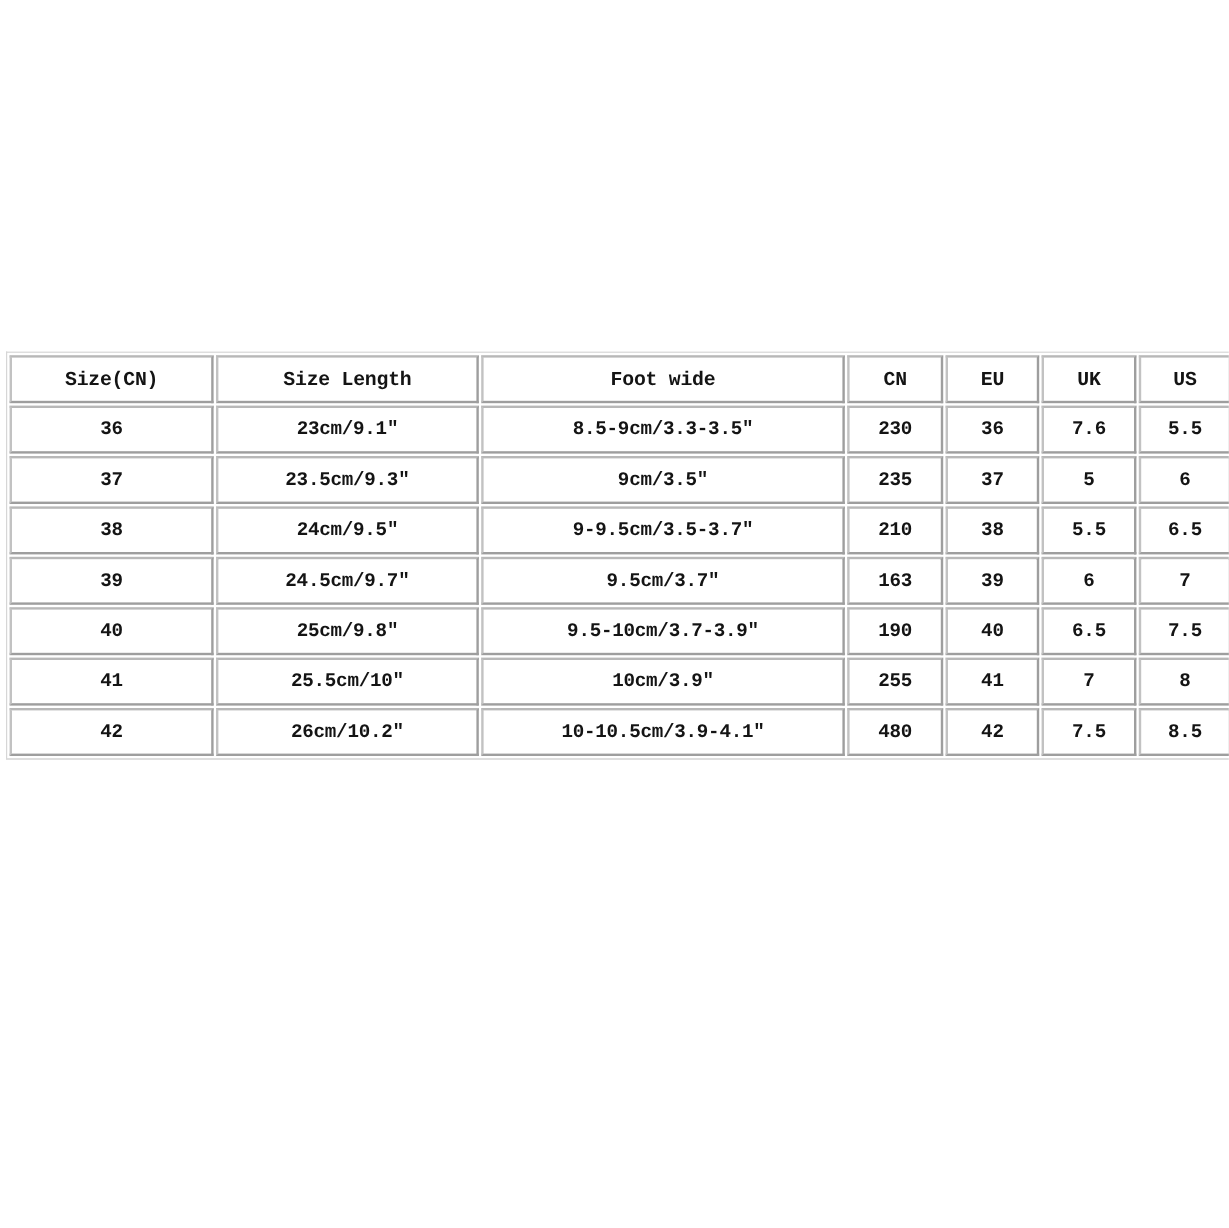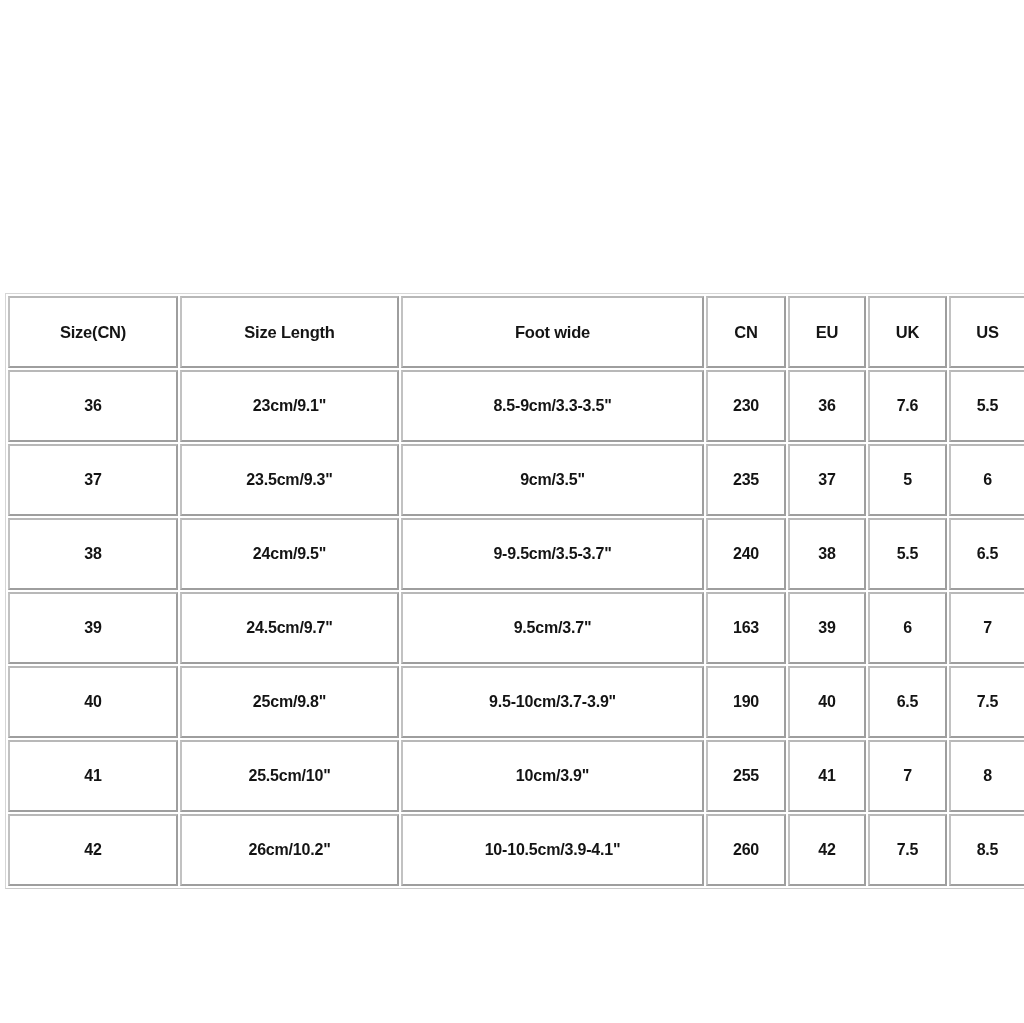--- a/index.html
+++ b/index.html
@@ -41,27 +41,27 @@
     border-left-color: #d6d6d6;
   }
 
   table.size-chart td,
   table.size-chart th {
     background: #ffffff;
     border: 2px solid #9e9e9e;
     border-top-color: #b8b8b8;
     border-left-color: #c2c2c2;
     height: 36px;
-    padding: 16px 4px;
+    padding: 0 4px;
     text-align: center;
     vertical-align: middle;
     font-weight: bold;
     font-size: 16px;
     color: #141414;
-    font-family: Liberation Sans, sans-serif;
+    font-family: Liberation Mono, monospace;
     letter-spacing: -0.2px;
     white-space: nowrap;
     overflow: hidden;
   }
 
   table.size-chart th {
     font-size: 16.5px;
   }
 
   
@@ -115,21 +115,21 @@
             <td>9cm/3.5"</td>
             <td>235</td>
             <td>37</td>
             <td>5</td>
             <td>6</td>
           </tr>
           <tr>
             <td>38</td>
             <td>24cm/9.5"</td>
             <td>9-9.5cm/3.5-3.7"</td>
-            <td>240</td>
+            <td>210</td>
             <td>38</td>
             <td>5.5</td>
             <td>6.5</td>
           </tr>
           <tr>
             <td>39</td>
             <td>24.5cm/9.7"</td>
             <td>9.5cm/3.7"</td>
             <td>163</td>
             <td>39</td>
@@ -151,21 +151,21 @@
             <td>10cm/3.9"</td>
             <td>255</td>
             <td>41</td>
             <td>7</td>
             <td>8</td>
           </tr>
           <tr>
             <td>42</td>
             <td>26cm/10.2"</td>
             <td>10-10.5cm/3.9-4.1"</td>
-            <td>260</td>
+            <td>480</td>
             <td>42</td>
             <td>7.5</td>
             <td>8.5</td>
           </tr>
         </tbody>
     </table>
   </div>
 </div>
 
 </body></html>

